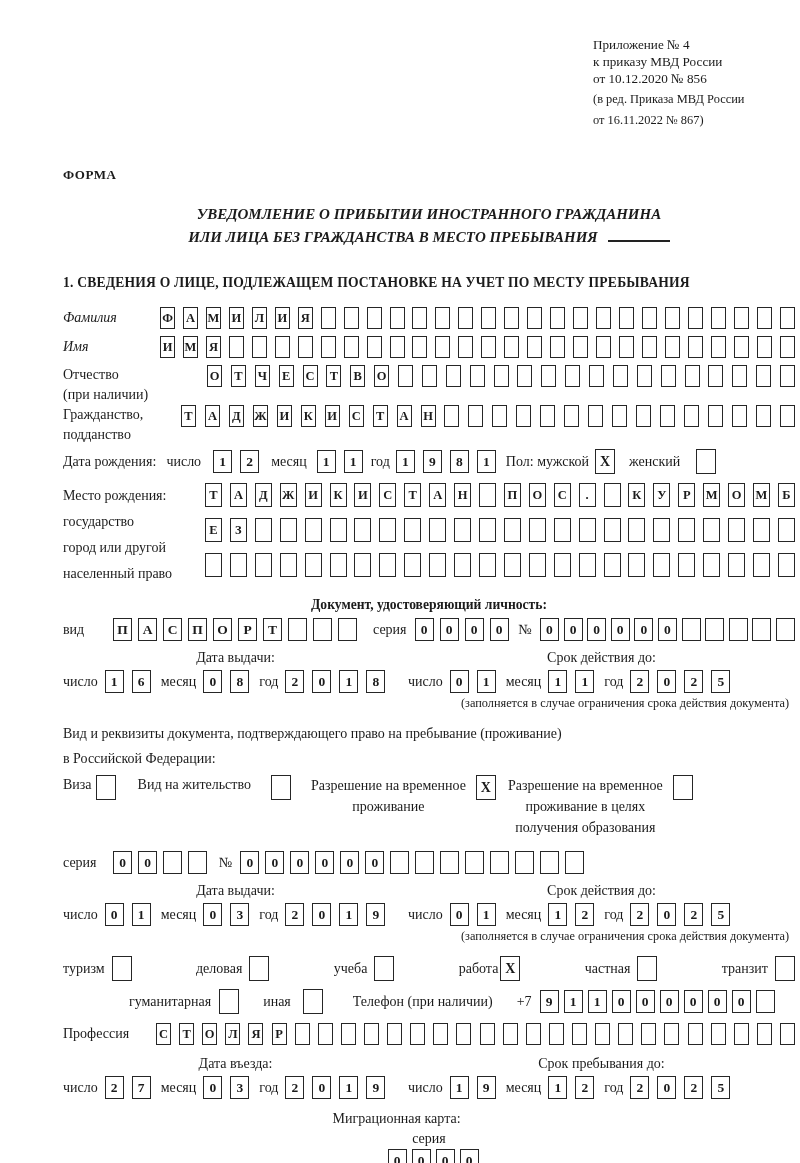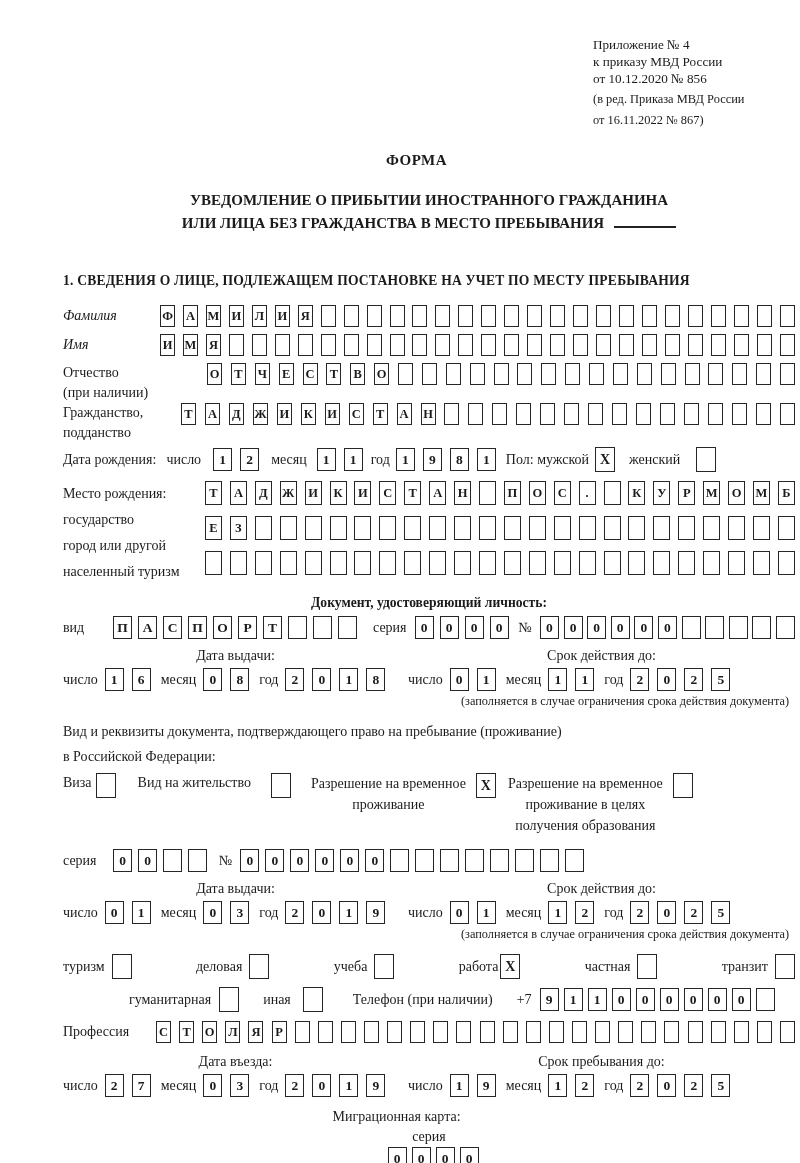--- a/index.html
+++ b/index.html
@@ -3,26 +3,26 @@
 <meta charset="utf-8">
 <style>
   * { margin:0; padding:0; box-sizing:border-box; }
   html,body { width:800px; height:1163px; }
   body { background:#ffffff; color:#1b1b1b; font-family:"Liberation Serif", serif; overflow:hidden; position:relative; }
   .page { padding:36px 5px 0 63px; width:800px; }
 
   
   .appendix { width:190px; margin-left:auto; margin-right:12px; font-size:13.2px; line-height:17px; }
   .appendix .ed { margin-top:4px; font-size:12.4px; }
-  .forma { text-align:center; padding-right:25px; font-weight:bold; font-size:15px; margin-top:23px; letter-spacing:0.5px; }
+  .forma { text-align:left; padding-right:25px; font-weight:bold; font-size:13px; margin-top:38px; letter-spacing:0.5px; }
 
   
-  .title { text-align:center; font-weight:bold; font-size:15px; line-height:23px; margin-top:20px; }
+  .title { text-align:center; font-weight:bold; font-size:15px; line-height:23px; margin-top:20px;font-style:italic; }
   .blank-line { display:inline-block; width:62px; border-bottom:2px solid #222; height:14px; margin-left:10px; }
-  .sec-heading { margin-top:38px; font-weight:bold; font-size:13.6px; letter-spacing:0.2px; }
+  .sec-heading { margin-top:26px; font-weight:bold; font-size:13.6px; letter-spacing:0.2px; }
 
   
   .frow { display:flex; align-items:center; margin-top:7px; }
   .frow.top { align-items:flex-start; }
   .flabel { font-size:14px; flex:none; line-height:20px; }
   .lbl2 { font-size:14px; line-height:20px; flex:none; }
   .lw97 { width:97px;font-style:italic; } .lw144 { width:144px; } .lw118 { width:118px; }
   .lw142 { width:142px; } .lw93 { width:93px; } .lw190 { width:193px; }
   .lw50 { width:50px; }
 
@@ -254,21 +254,21 @@
     <span class="cells checkbox ml16">
         <span class="cell"></span>
       </span>
   </div>
 
   <div class="frow top" style="margin-top:9px;">
     <span class="lbl2 lw142 labels-col bp-labels">
       <div>Место рождения:</div>
       <div>государство</div>
       <div>город или другой</div>
-      <div>населенный туризм</div>
+      <div>населенный право</div>
     </span>
     <span class="bp-rows">
       <span class="cells stretch">
           <span class="cell">Т</span>
           <span class="cell">А</span>
           <span class="cell">Д</span>
           <span class="cell">Ж</span>
           <span class="cell">И</span>
           <span class="cell">К</span>
           <span class="cell">И</span>

